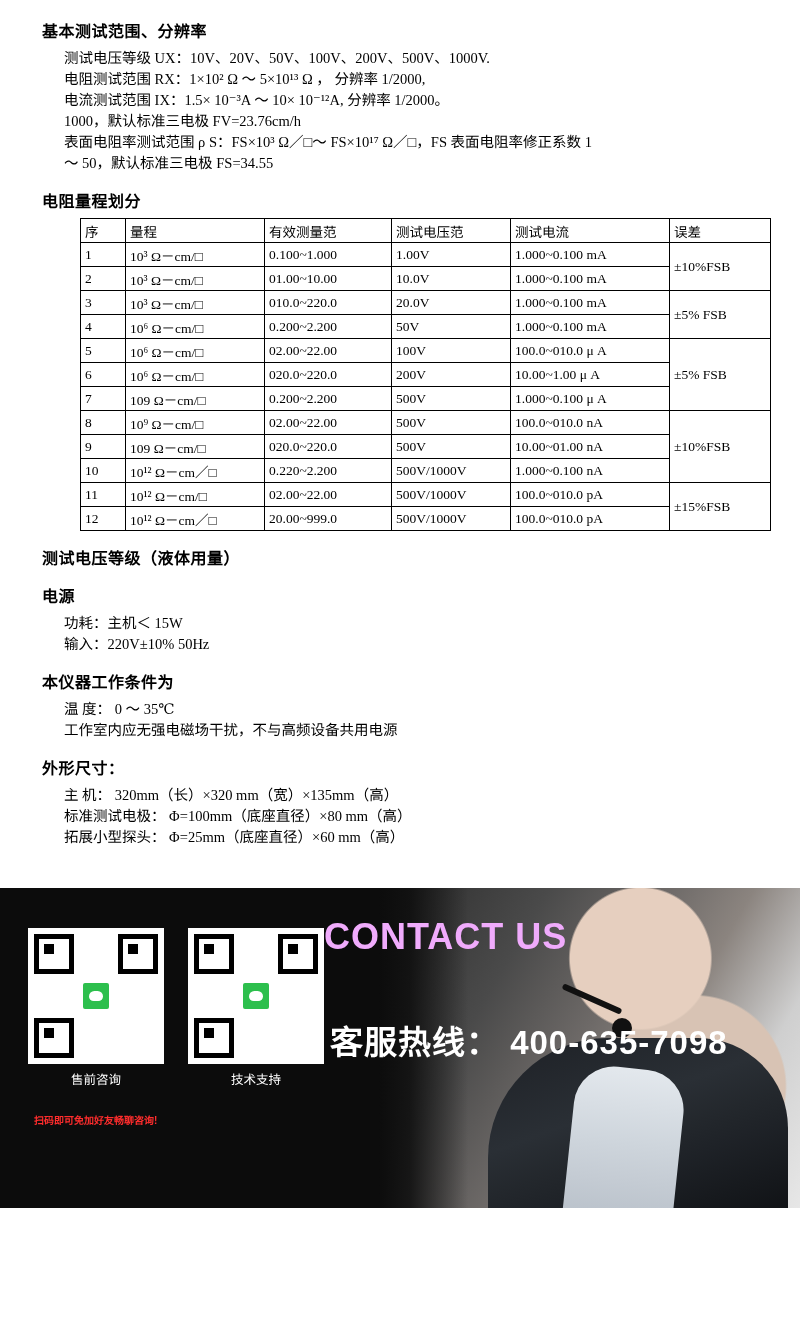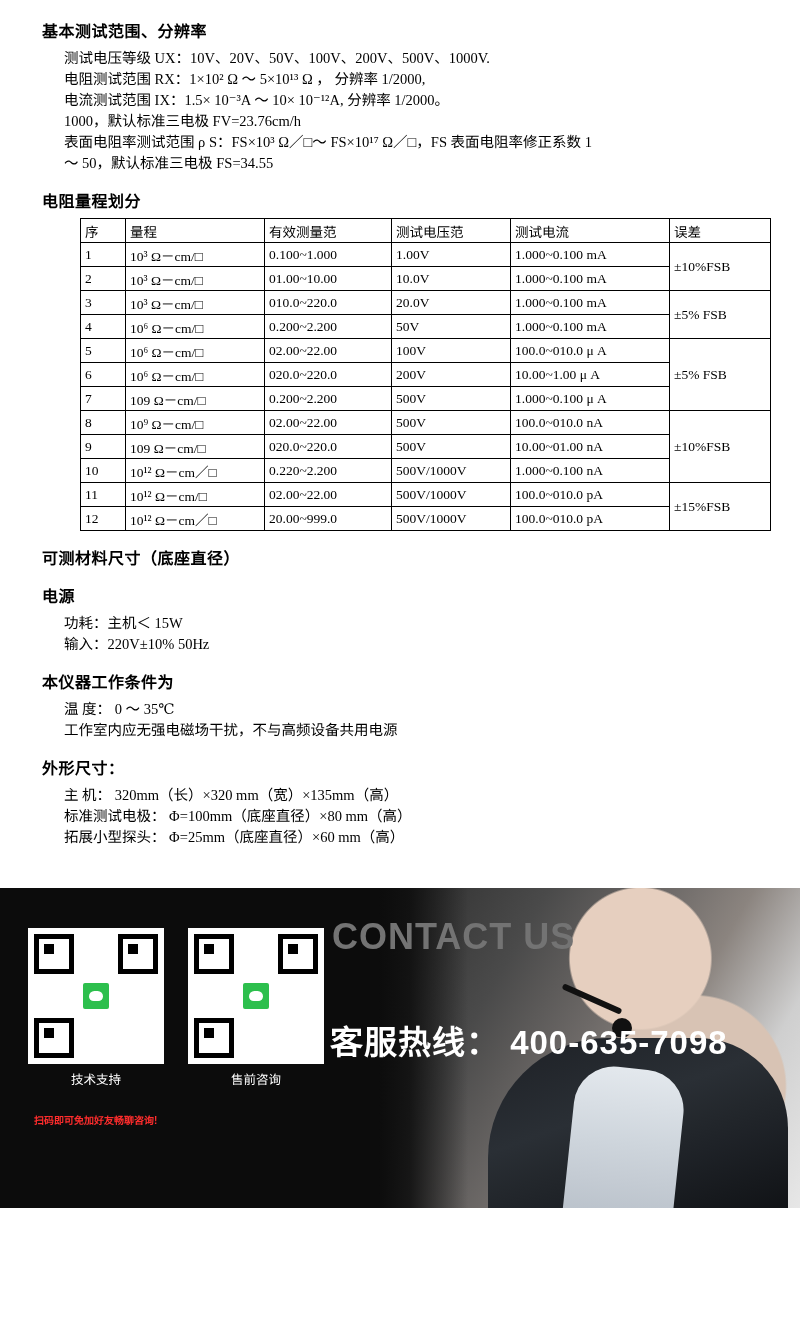--- a/index.html
+++ b/index.html
@@ -131,26 +131,26 @@
     position: absolute;
     right: 168px;
     top: 130px;
     width: 20px;
     height: 20px;
     background: #111;
     border-radius: 50%;
   }
   .contact-us {
     position: absolute;
-    left: 332px;
+    left: 324px;
     top: 28px;
     font-family: "Liberation Sans", sans-serif;
     font-weight: bold;
     font-size: 36px;
-    color: #737373;
+    color: #f0abfc;
     letter-spacing: 1px;
     z-index: 4;
     text-align: center;
   }
   .hotline {
     position: absolute;
     left: 330px;
     top: 128px;
     font-family: "Liberation Sans", sans-serif;
     font-weight: bold;
@@ -358,21 +358,21 @@
               <td class="col-range">10¹² Ω－cm／□</td>
               <td class="col-eff">20.00~999.0</td>
               <td class="col-volt">500V/1000V</td>
               <td class="col-cur">100.0~010.0 pA</td>
             </tr>
           </tbody>
       </table>
     </div>
 
     <div class="section">
-      <h2 class="section-title">可测材料尺寸（底座直径）</h2>
+      <h2 class="section-title">测试电压等级（液体用量）</h2>
     </div>
 
     <div class="section">
       <h2 class="section-title">电源</h2>
       <div class="indent">
         <p class="line">功耗：主机＜ 15W</p>
         <p class="line">输入：220V±10%    50Hz</p>
       </div>
     </div>
 
@@ -414,35 +414,35 @@
               <i></i>
             </div>
           <div class="finder f-tr">
               <i></i>
             </div>
           <div class="finder f-bl">
               <i></i>
             </div>
           <div class="qr-logo"></div>
         </div>
-        <div class="qr-caption">技术支持</div>
+        <div class="qr-caption">售前咨询</div>
       </div>
       <div class="qr-block">
         <div class="qr-img">
           <div class="noise"></div>
           <div class="finder f-tl">
               <i></i>
             </div>
           <div class="finder f-tr">
               <i></i>
             </div>
           <div class="finder f-bl">
               <i></i>
             </div>
           <div class="qr-logo"></div>
         </div>
-        <div class="qr-caption">售前咨询</div>
+        <div class="qr-caption">技术支持</div>
       </div>
     </div>
 
     <div class="scan-tip">扫码即可免加好友畅聊咨询!</div>
   </div>
 </div>
 
 </body></html>

